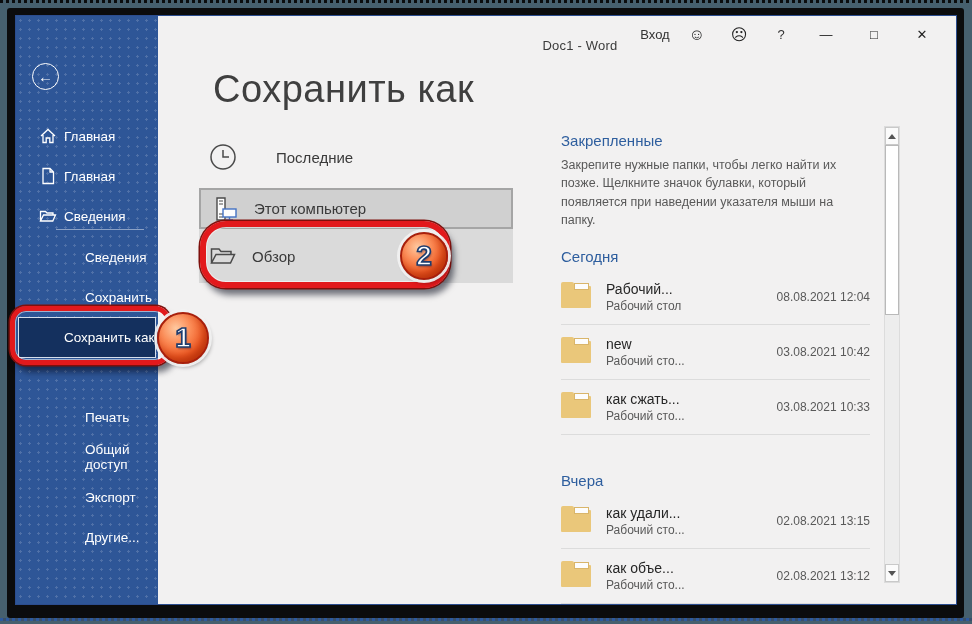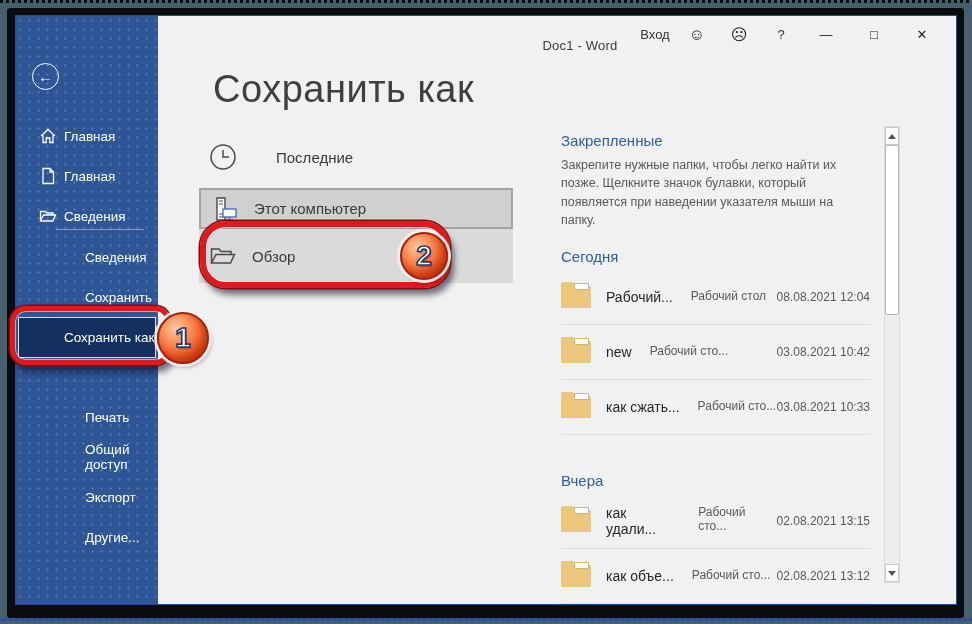--- a/index.html
+++ b/index.html
@@ -64,21 +64,21 @@
   .hdr-today { margin-top:19px; }
   .hdr-yesterday { margin-top:37px; }
   .rows { margin-top:5px; }
   .file-row { height:55px; display:flex; align-items:center; border-bottom:1px solid #dcdcdc; }
   .folder { position:relative; width:30px; height:22px; background:#eac77a; border-radius:1px;
     margin-right:15px; flex:0 0 auto; }
   .folder::before { content:""; position:absolute; left:0; top:-4px; width:13px; height:5px;
     background:#eac77a; border-radius:2px 2px 0 0; }
   .folder::after { content:""; position:absolute; right:2px; top:-3px; width:13px; height:5px;
     background:#fdfdfd; border:1px solid #d9b56a; }
-  .file-text { display:flex; flex-direction:row; gap:18px; }
+  .file-text { display:flex; flex-direction:column; gap:2px; }
   .file-name { font-size:14px; color:#262626; }
   .file-path { font-size:12px; color:#595959; }
   .file-date { margin-left:auto; font-size:12px; color:#595959; white-space:nowrap; }
   
   .scrollbar { position:absolute; left:868px; top:110px; width:16px; height:457px;
     background:#ededed; border:1px solid #dcdcdc; }
   .sb-btn { position:absolute; left:0; width:14px; height:18px; background:#fbfbfb; border:1px solid #c9c9c9;
     display:flex; align-items:center; justify-content:center; }
   .sb-up { top:0; }
   .sb-down { bottom:0; }

